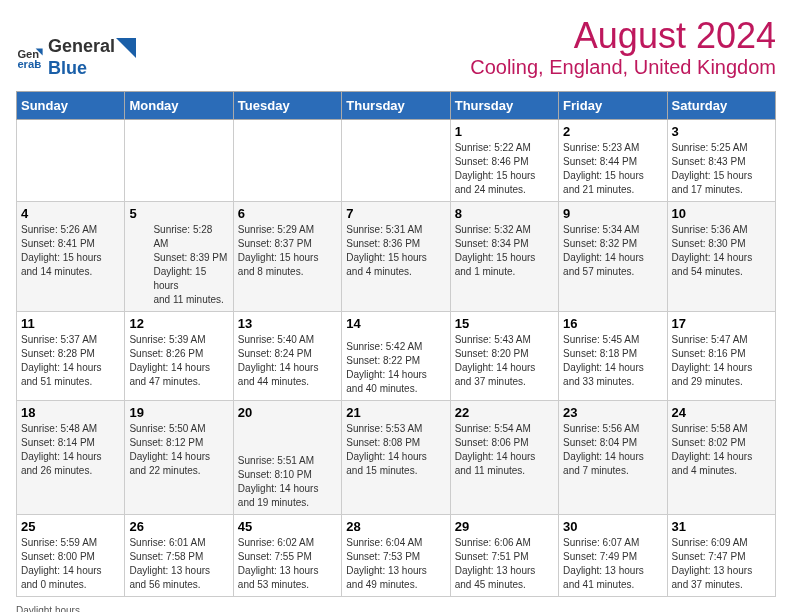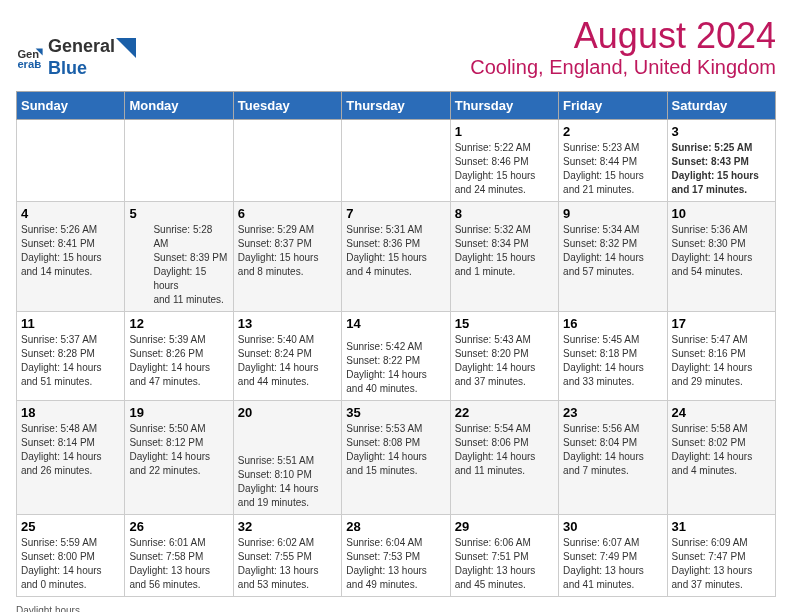--- a/index.html
+++ b/index.html
@@ -138,21 +138,21 @@
         </td>
         <td>
           <span class="day-number">2</span>
           <div class="day-info" style="white-space: pre-line;">Sunrise: 5:23 AM
 Sunset: 8:44 PM
 Daylight: 15 hours
 and 21 minutes.</div>
         </td>
         <td>
           <span class="day-number">3</span>
-          <div class="day-info" style="white-space: pre-line; font-weight: bold;">Sunrise: 5:25 AM
+          <div class="day-info" style="white-space: pre-line;">Sunrise: 5:25 AM
 Sunset: 8:43 PM
 Daylight: 15 hours
 and 17 minutes.</div>
         </td>
       </tr>
       <tr>
         <td>
           <span class="day-number">4</span>
           <div class="day-info" style="white-space: pre-line;">Sunrise: 5:26 AM
 Sunset: 8:41 PM
@@ -269,21 +269,21 @@
 and 22 minutes.</div>
         </td>
         <td>
           <span class="day-number">20</span>
           <div class="day-info" style="white-space: pre-line; margin-top: 34px;">Sunrise: 5:51 AM
 Sunset: 8:10 PM
 Daylight: 14 hours
 and 19 minutes.</div>
         </td>
         <td>
-          <span class="day-number">35</span>
+          <span class="day-number">21</span>
           <div class="day-info" style="white-space: pre-line;">Sunrise: 5:53 AM
 Sunset: 8:08 PM
 Daylight: 14 hours
 and 15 minutes.</div>
         </td>
         <td>
           <span class="day-number">22</span>
           <div class="day-info" style="white-space: pre-line;">Sunrise: 5:54 AM
 Sunset: 8:06 PM
 Daylight: 14 hours
@@ -313,21 +313,21 @@
 and 0 minutes.</div>
         </td>
         <td>
           <span class="day-number">26</span>
           <div class="day-info" style="white-space: pre-line;">Sunrise: 6:01 AM
 Sunset: 7:58 PM
 Daylight: 13 hours
 and 56 minutes.</div>
         </td>
         <td>
-          <span class="day-number">32</span>
+          <span class="day-number">45</span>
           <div class="day-info" style="white-space: pre-line;">Sunrise: 6:02 AM
 Sunset: 7:55 PM
 Daylight: 13 hours
 and 53 minutes.</div>
         </td>
         <td>
           <span class="day-number">28</span>
           <div class="day-info" style="white-space: pre-line;">Sunrise: 6:04 AM
 Sunset: 7:53 PM
 Daylight: 13 hours

